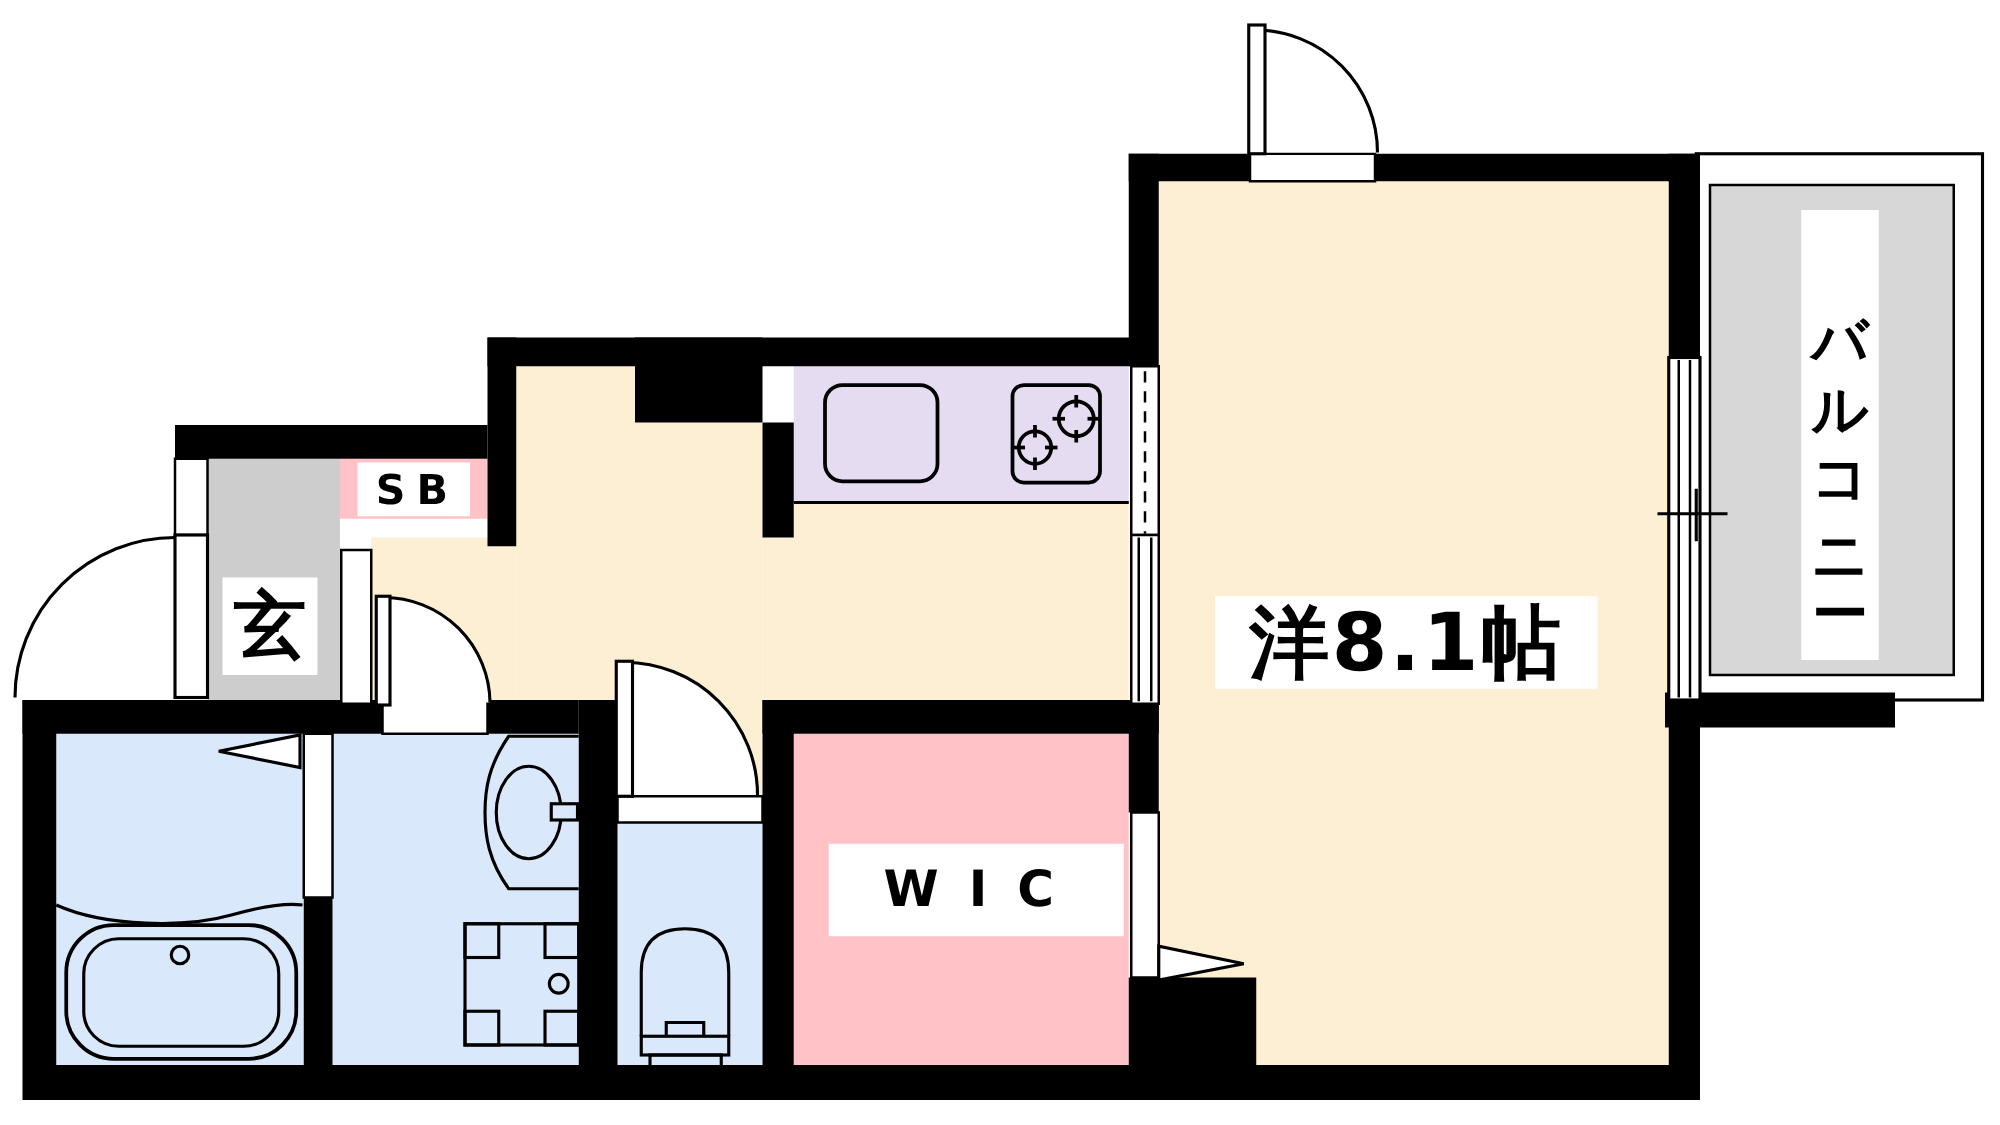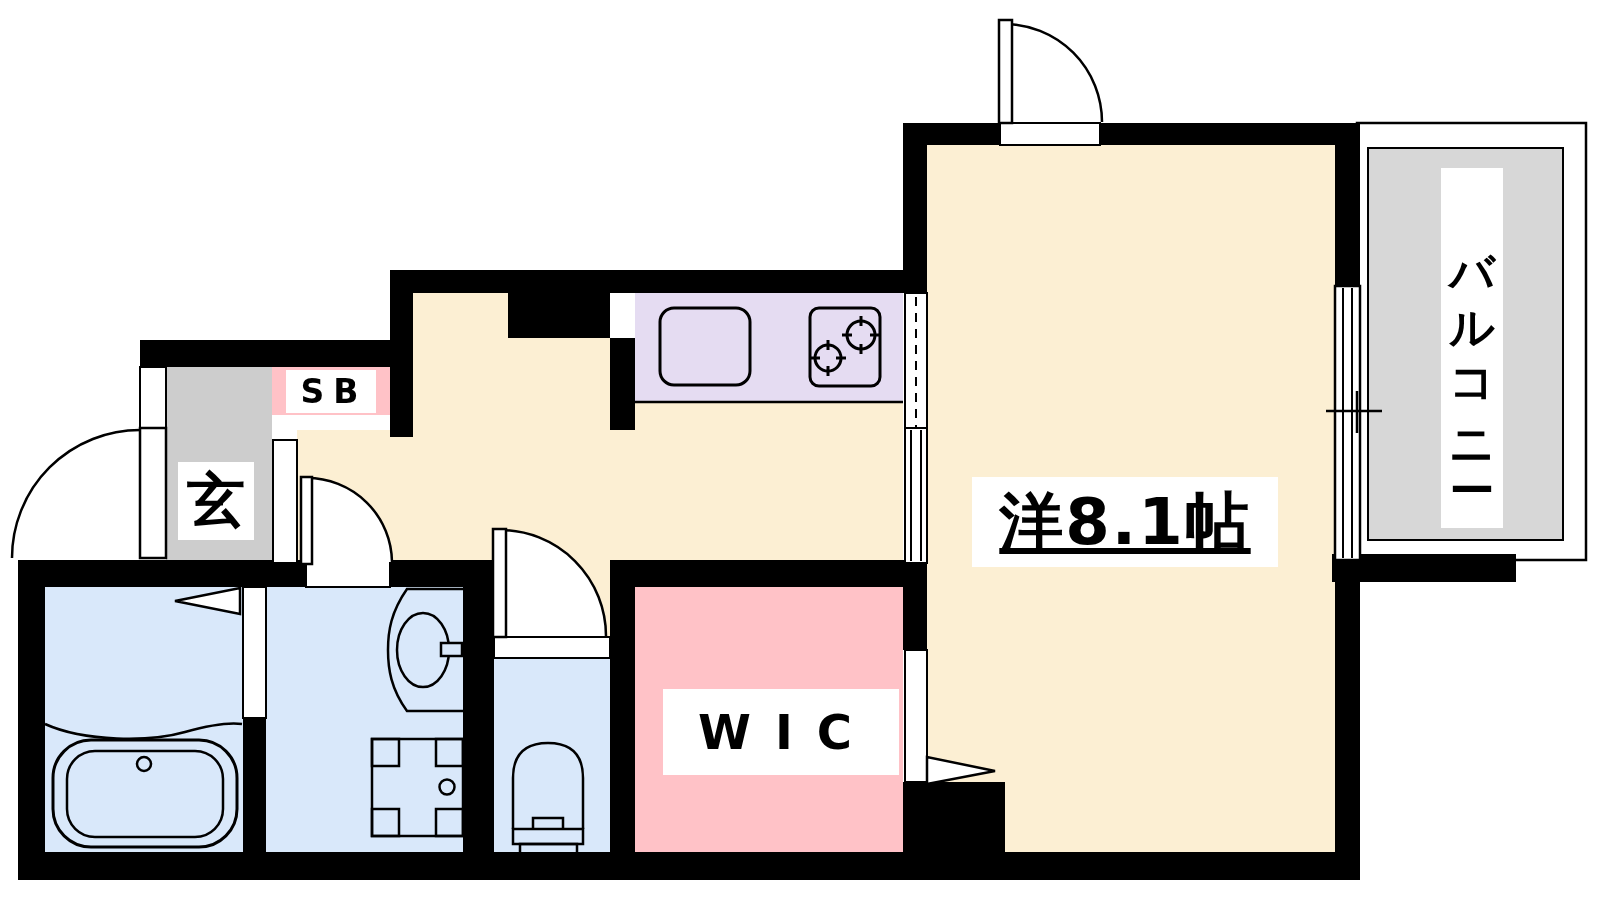--- a/index.html
+++ b/index.html
@@ -3,22 +3,22 @@
 <meta charset="utf-8">
 <style>
   html,body{margin:0;padding:0;background:#fff;}
   #stage{position:relative;width:1600px;height:900px;background:#ffffff;overflow:hidden;
          font-family:"DejaVu Sans","Liberation Sans",sans-serif;}
   #stage svg{position:absolute;left:0;top:0;}
   .plan-label{position:absolute;display:flex;align-items:center;justify-content:center;
               background:#ffffff;color:#000;font-weight:bold;white-space:nowrap;}
   .lbl-genkan{left:178px;top:462px;width:76px;height:78px;font-size:58px;}
   .lbl-sb{left:286px;top:370px;width:84px;height:43px;font-size:33px;letter-spacing:9px;padding-left:6px;text-align:center;}
-  .lbl-wic{left:663px;top:689px;width:224px;height:86px;font-size:48px;letter-spacing:24px;padding-left:12px;}
-  .lbl-main{left:972px;top:477px;width:306px;height:90px;font-size:64px;letter-spacing:2px;text-decoration:underline;}
+  .lbl-wic{left:663px;top:675px;width:224px;height:74px;font-size:40px;letter-spacing:24px;padding-left:12px;}
+  .lbl-main{left:972px;top:477px;width:306px;height:74px;font-size:64px;letter-spacing:2px;}
   .lbl-balcony{left:1441px;top:168px;width:62px;height:360px;font-size:45px;
                writing-mode:vertical-rl;text-orientation:mixed;letter-spacing:10px;}
 </style>
 </head>
 <body>
 
 <div id="stage">
 <svg width="1600" height="900" viewBox="0 0 1600 900">
 
   <g fill="#FCEFD3">

